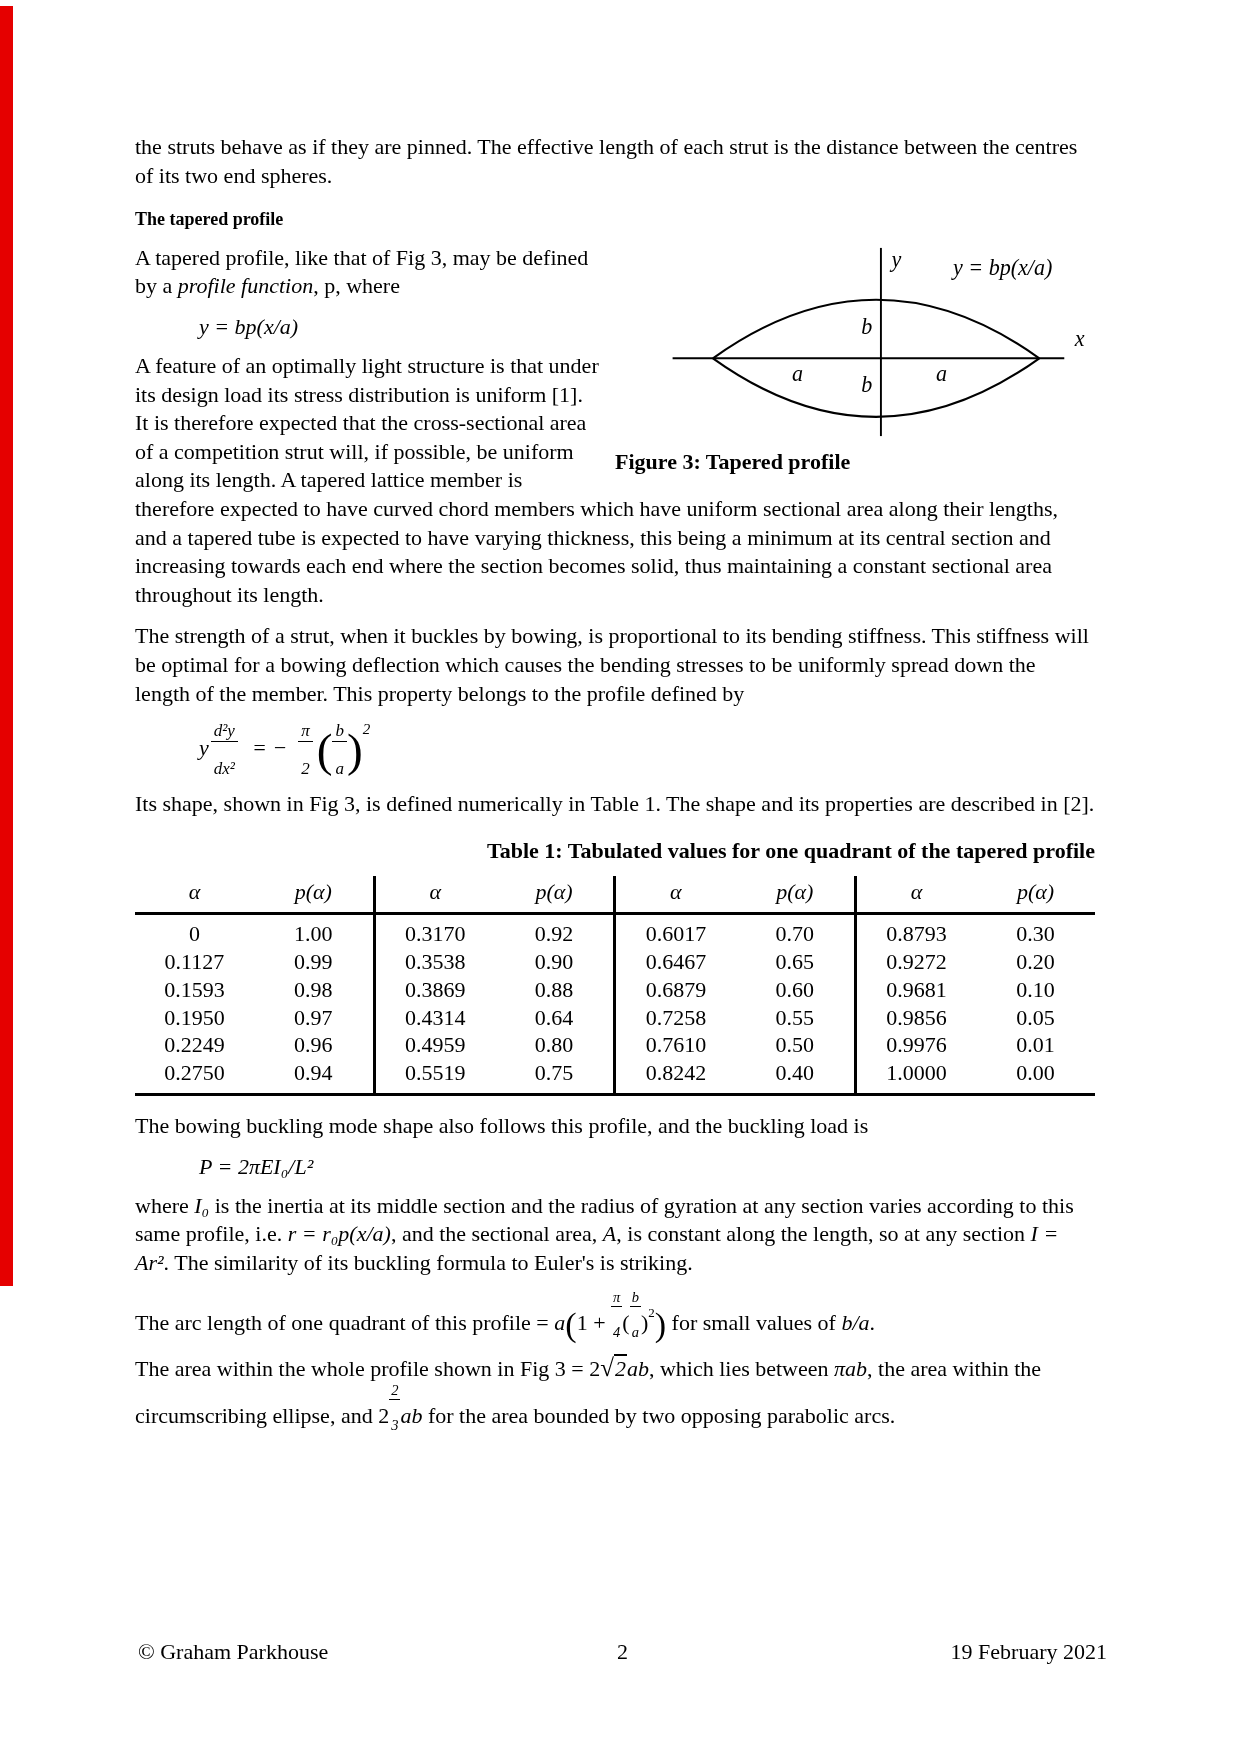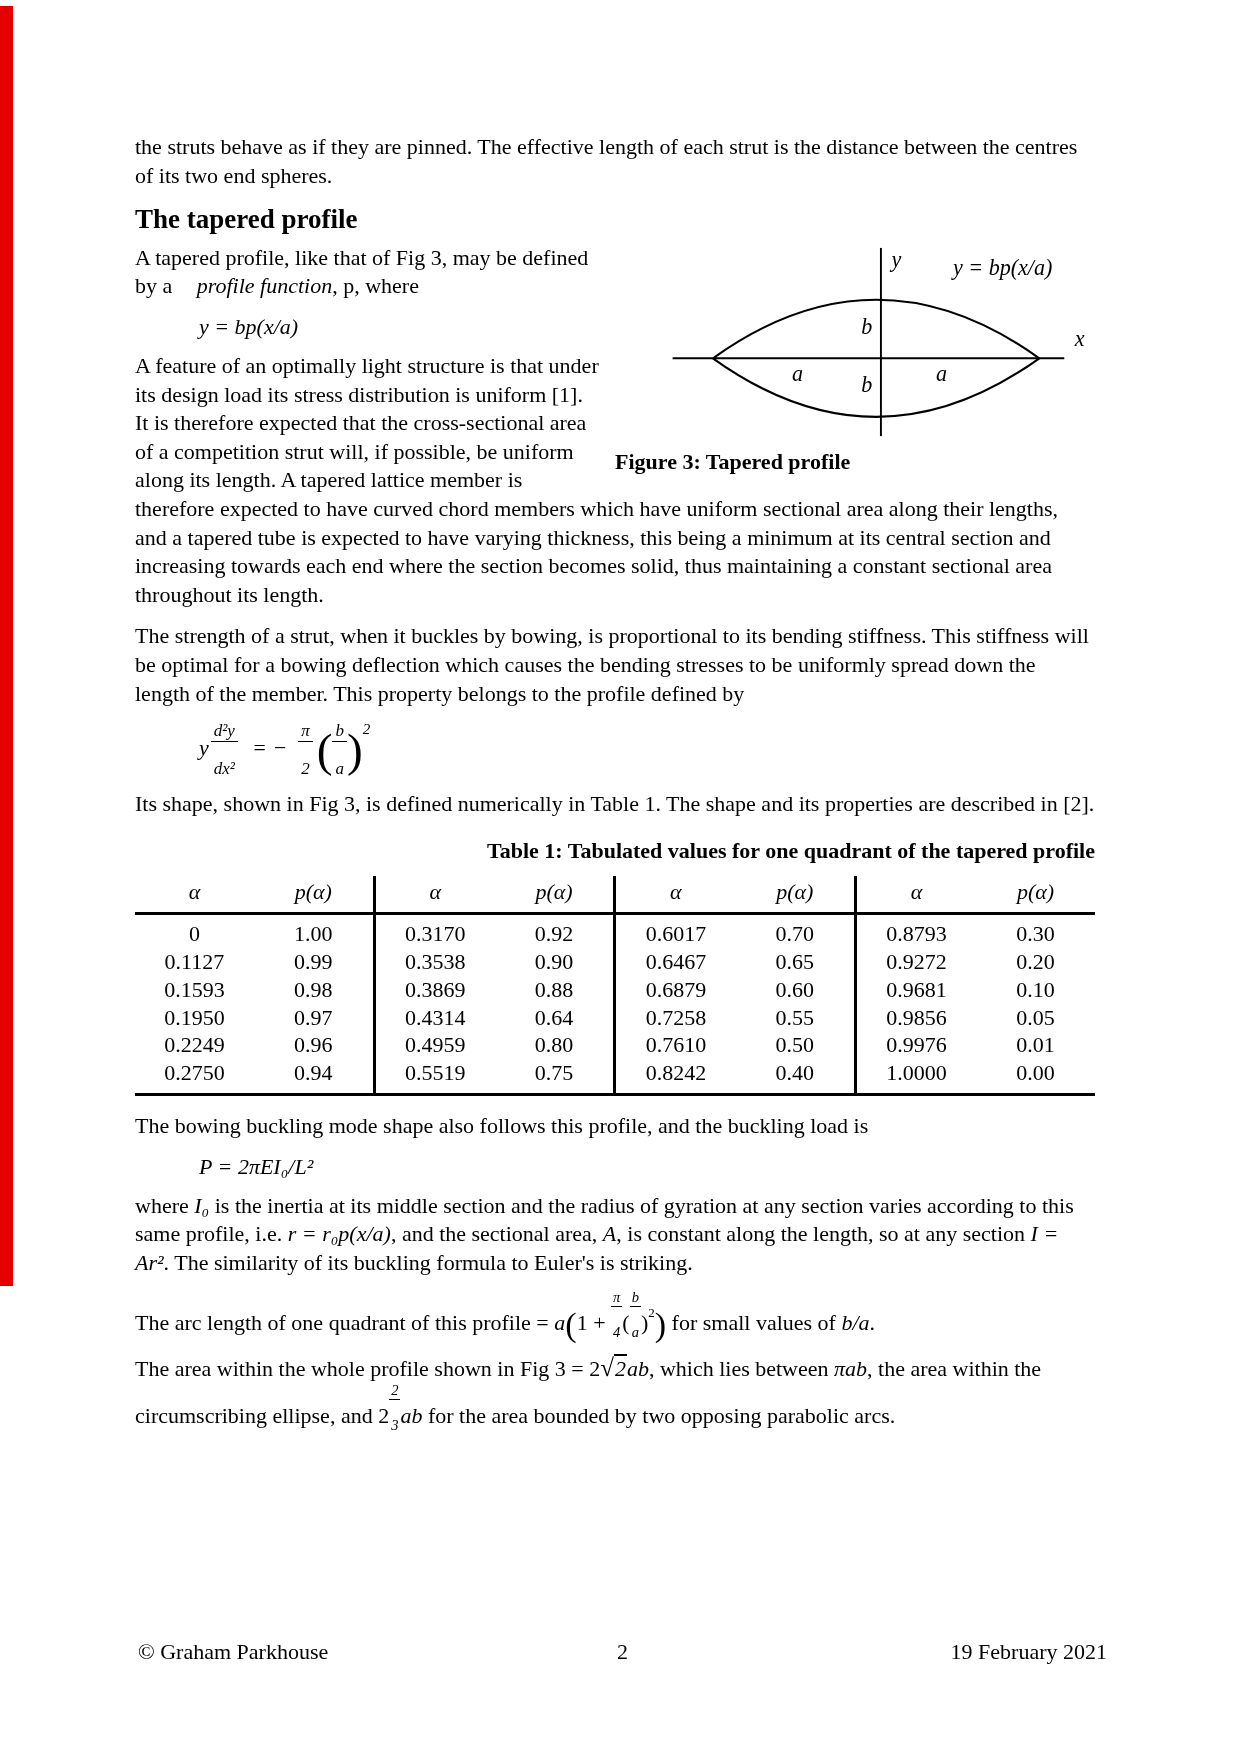--- a/index.html
+++ b/index.html
@@ -2,22 +2,22 @@
 <html><head>
 <meta charset="utf-8">
 <style>
   html, body { margin:0; padding:0; background:#ffffff; }
   .page {
     position:relative; width:1240px; height:1754px; background:#ffffff;
     font-family:"Liberation Serif", serif; font-size:22px; line-height:28.6px;
     color:#000; box-sizing:border-box; padding:133px 145px 0 135px; overflow:hidden;
   }
   p { margin:0 0 13px 0; }
-  .section-heading { font-weight:bold; margin:15px 0 10px 0; font-size:27px; }
-  .ital { font-style:italic;margin-left:19px; }
+  .section-heading { font-weight:bold; margin:15px 0 10px 0; font-size:18px; }
+  .ital { font-style:italic; }
   .display-eq { margin:12px 0 12px 64px; font-style:italic; line-height:normal; }
   .change-bar { position:absolute; left:0; top:6px; width:13px; height:1280px; }
 
   
   .figure-box { display:block; float:right; width:480px; margin:2px 0 10px 14px; }
   .figure-box svg { display:block; }
   .figure-caption { display:block; font-weight:bold; margin-top:10px; }
   .fig-label { font-family:"Liberation Serif", serif; font-style:italic; font-size:23px; }
 
   

